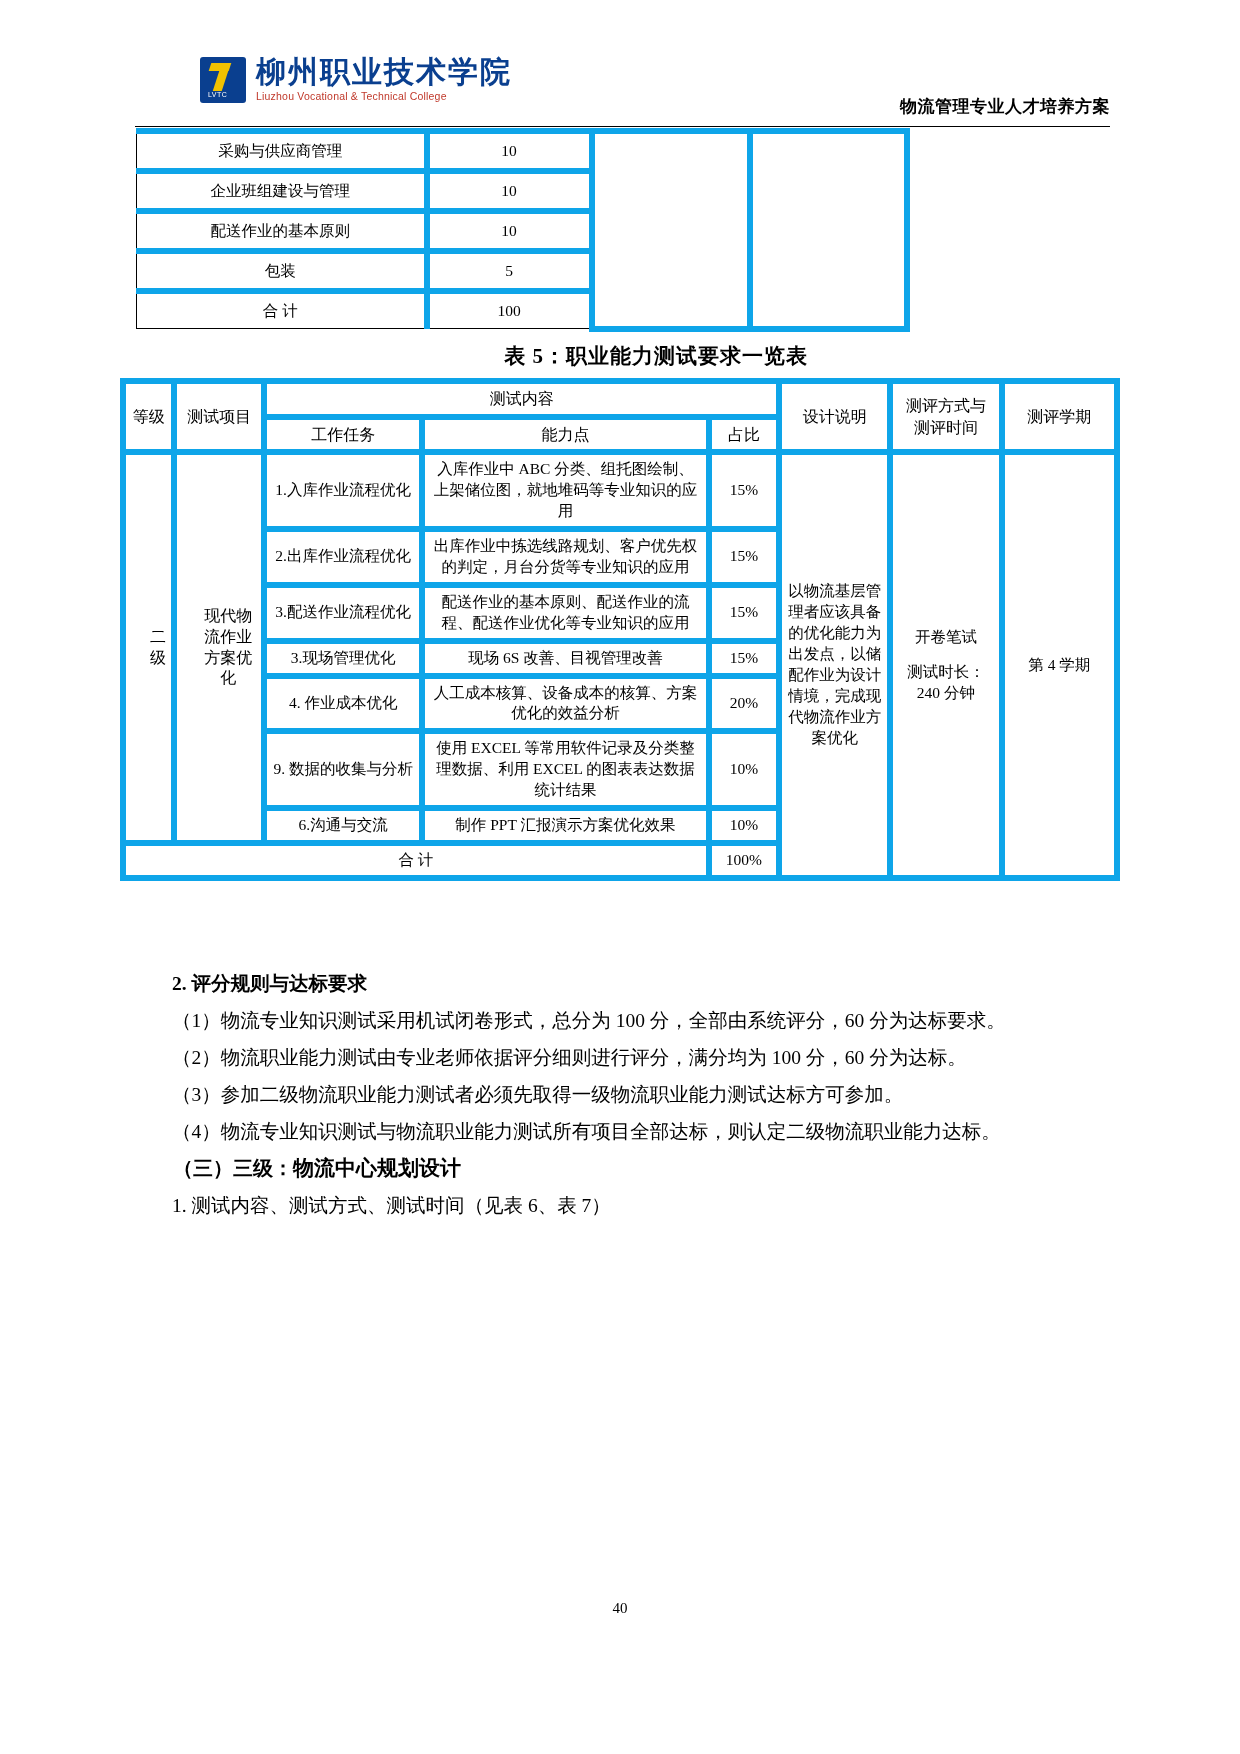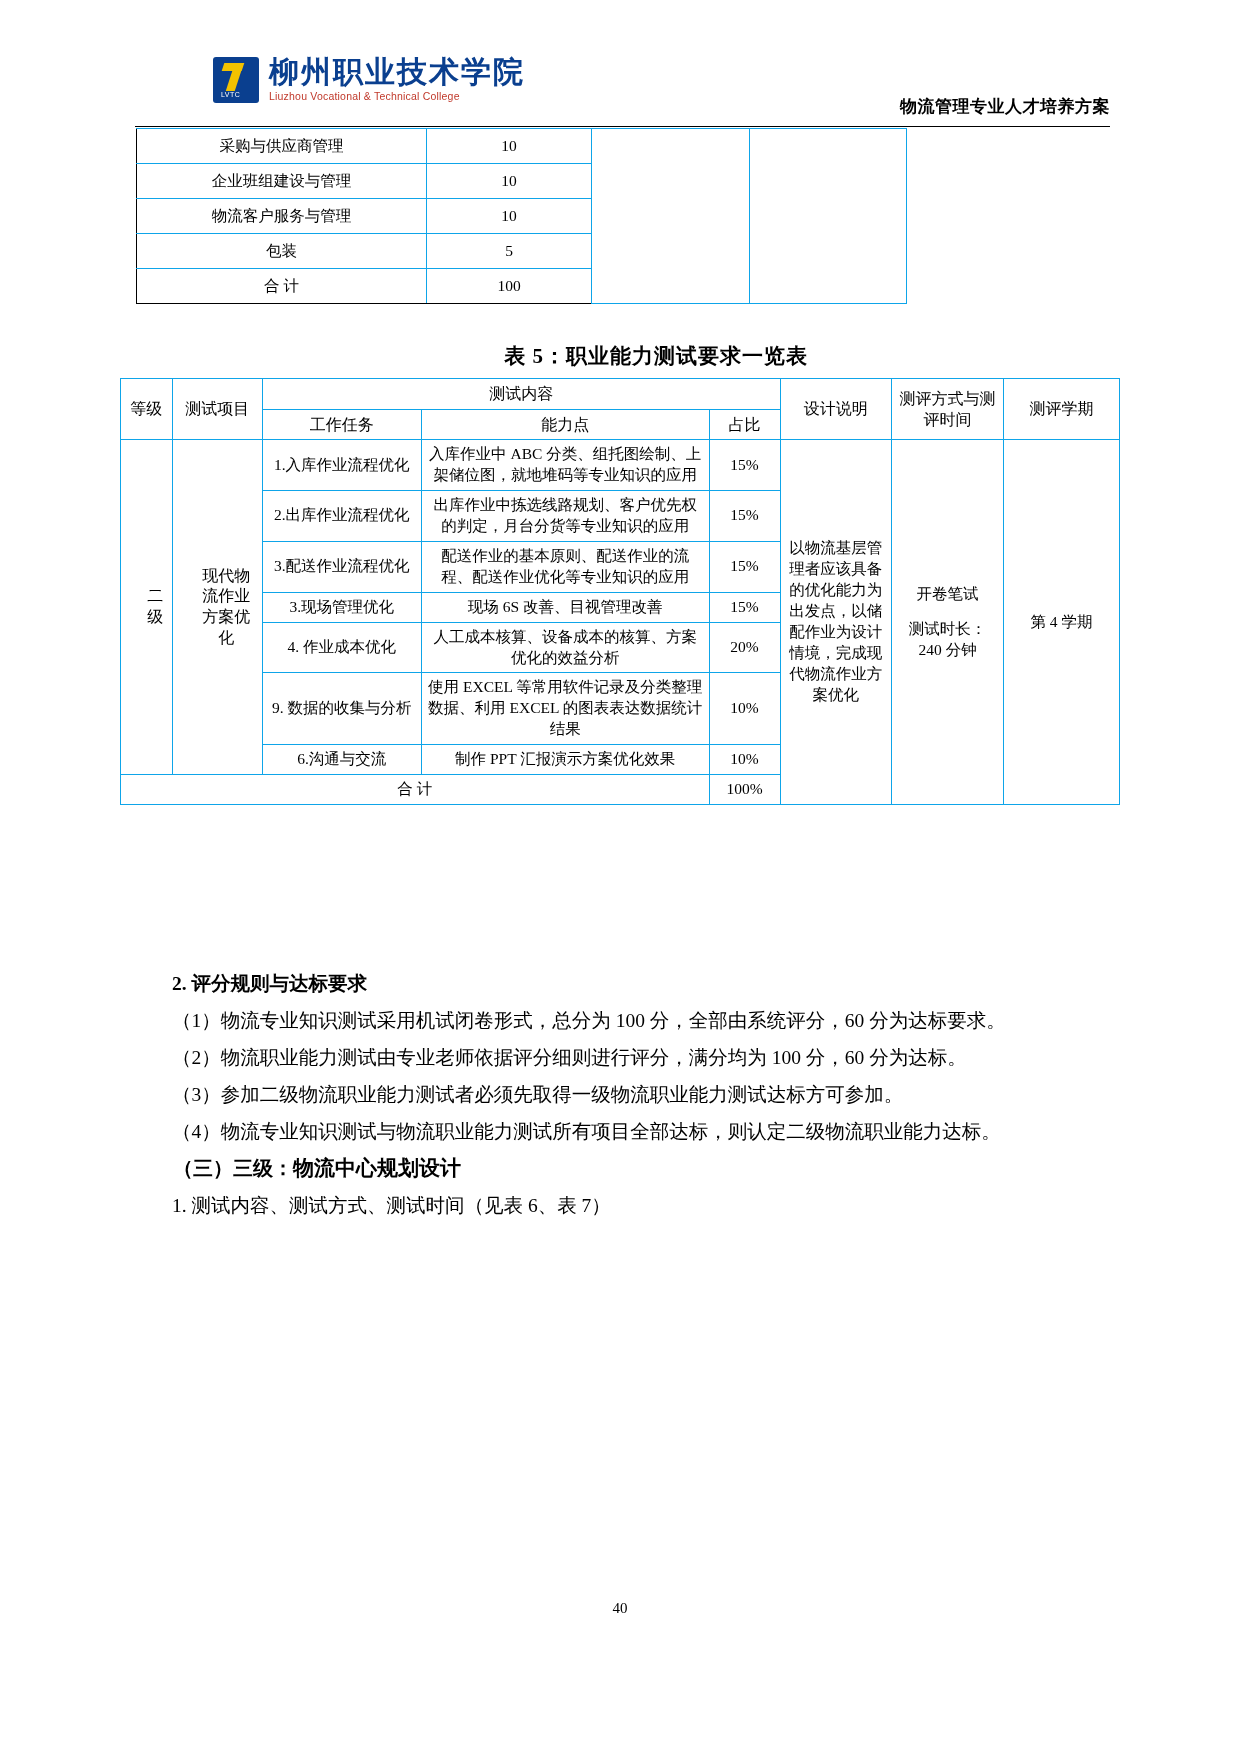--- a/index.html
+++ b/index.html
@@ -26,21 +26,21 @@
   
   .header {
     position: absolute;
     left: 135px;
     top: 55px;
     width: 975px;
     height: 68px;
   }
   .logo-wrap {
     position: absolute;
-    left: 78px;
+    left: 65px;
     top: 0px;
     display: flex;
     align-items: flex-start;
   }
   .logo-mark {
     width: 46px;
     height: 46px;
     background: #0a3f8f;
     border-radius: 3px;
     position: relative;
@@ -106,21 +106,21 @@
     height: 0;
     border-top: 1.6px solid #000;
   }
 
   
   table {
     border-collapse: collapse;
     table-layout: fixed;
   }
   td, th {
-    border: 1px solid #0ea5e9;
+    border: 6px solid #0ea5e9;
     font-size: 15.5px;
     line-height: 1.35;
     padding: 3px 4px;
     text-align: center;
     vertical-align: middle;
     font-weight: normal;
   }
 
   
   .tbl-top {
@@ -234,21 +234,21 @@
         <td>10</td>
         <td rowspan="5"></td>
         <td rowspan="5"></td>
         <td rowspan="5" class="outer-right" style="border-right:none;border-top:none;border-bottom:none;"></td>
       </tr>
       <tr>
         <td class="outer-left">企业班组建设与管理</td>
         <td>10</td>
       </tr>
       <tr>
-        <td class="outer-left">物流客户服务与管理</td>
+        <td class="outer-left">配送作业的基本原则</td>
         <td>10</td>
       </tr>
       <tr>
         <td class="outer-left">包装</td>
         <td>5</td>
       </tr>
       <tr>
         <td class="outer-left" style="border-bottom:1.6px solid #000;">合 计</td>
         <td style="border-bottom:1.6px solid #000;">100</td>
       </tr>

